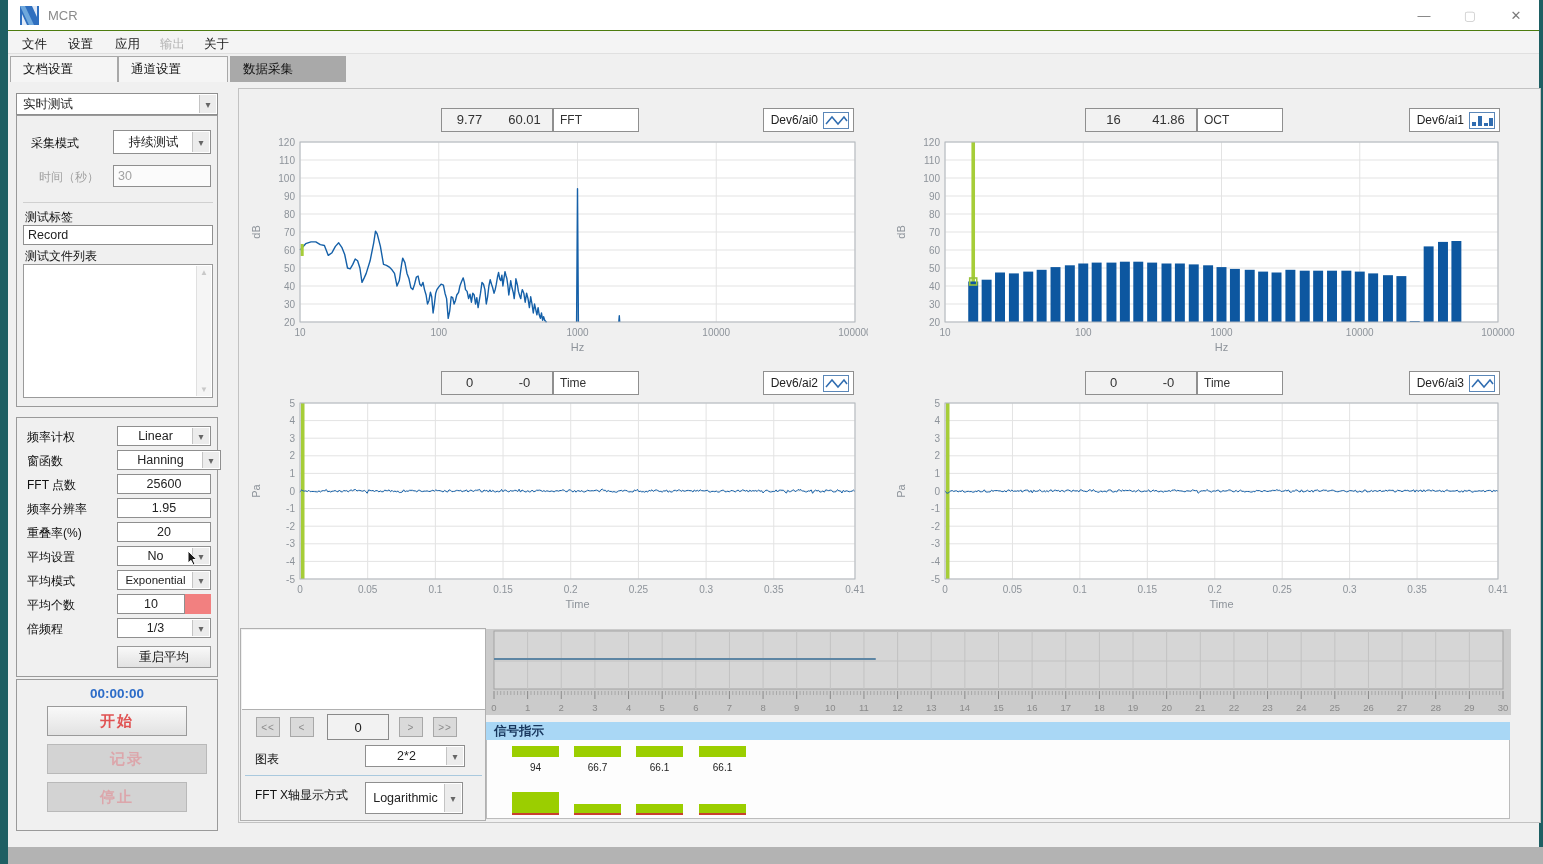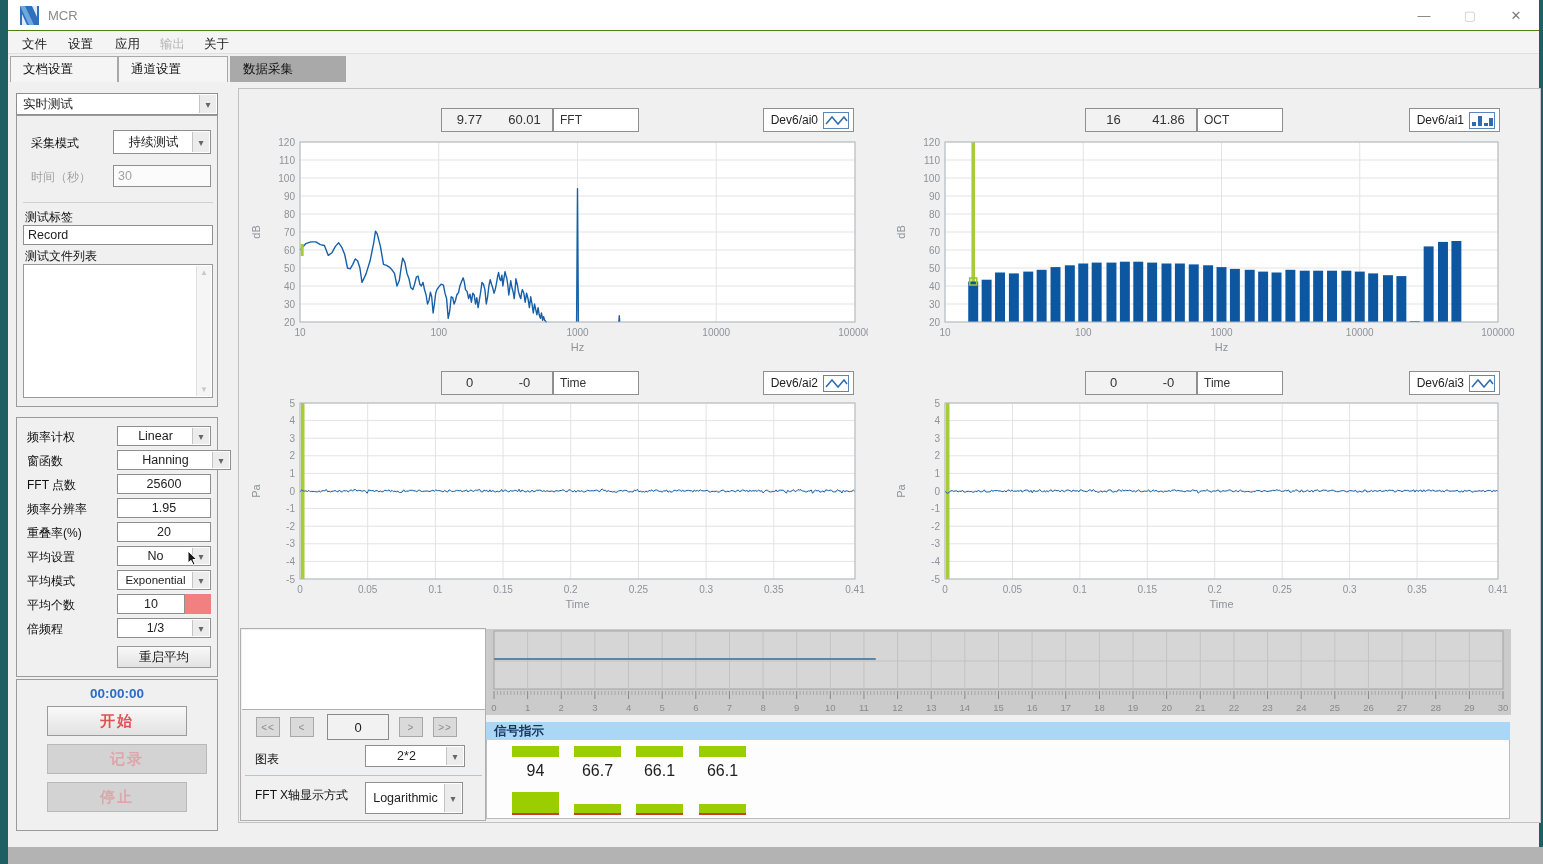--- a/index.html
+++ b/index.html
@@ -23,21 +23,21 @@
   
   .tabstrip { position:absolute; left:0; top:54px; width:100%; height:28px; background:#f0f0f0; }
   .tab { position:absolute; top:2px; height:26px; line-height:25px; font-size:12.5px; color:#111; text-align:left; padding-left:12px; background:#f5f5f5; border:1px solid #a8a8a8; border-bottom:none; }
   .tab.active { background:#a9a9a9; }
 
   
   .gbox { position:absolute; border:1px solid #9a9a9a; background:#f0f0f0; }
   .content-panel { position:absolute; left:230px; top:88px; width:1303px; height:735px; border:1px solid #c2c2c2; background:#f0f0f0; }
 
   .lbl { position:absolute; font-size:12px; color:#111; white-space:nowrap; }
-  .lbl.dim { color:#a2a2a2; }
+  .lbl.dim { color:#a2a2a2;margin-left:8px; }
 
   .sel, .inp { position:absolute; background:#ffffff; border:1px solid #8f8f8f; font-size:12.5px; color:#222; }
   .sel .selval { position:absolute; left:2px; right:19px; top:0; bottom:0; display:flex; align-items:center; justify-content:center; }
   .sel .selval.leftal { justify-content:flex-start; padding-left:4px; }
   .sel .arrowbox { position:absolute; right:1px; top:1px; bottom:1px; width:17px; background:#ececec; border-left:1px solid #c4c4c4; color:#666; font-size:10px; display:flex; align-items:center; justify-content:center; }
   .inp .inval { position:absolute; inset:0; display:flex; align-items:center; justify-content:center; }
   .inp .inval.leftal { justify-content:flex-start; padding-left:4px; }
   .inp.dim { background:#fbfbfb; color:#a2a2a2; }
 
   .btn { position:absolute; background:linear-gradient(#f9f9f9,#e2e2e2); border:1px solid #9a9a9a; font-size:12.5px; color:#111; display:flex; align-items:center; justify-content:center; }
@@ -66,21 +66,21 @@
   .navbtn { position:absolute; width:24px; height:20px; background:#dadada; border:1px solid #a8a8a8; color:#8b8b8b; font-size:10px; display:flex; align-items:center; justify-content:center; letter-spacing:1px; }
   .navnum { position:absolute; background:#f2f2f2; border:1px solid #8a8a8a; font-size:13px; color:#222; display:flex; align-items:center; justify-content:center; }
   .hdiv { position:absolute; height:1px; background:#a9c9de; }
 
   
   .signal { position:absolute; left:486px; top:722px; width:1024px; height:97px; }
   .signal-header { position:absolute; left:0; top:0; width:100%; height:18px; background:#a9d7f5; color:#17365d; font-weight:bold; font-size:12.5px; line-height:18px; padding-left:8px; }
   .signal-body { position:absolute; left:0; top:18px; width:100%; height:79px; background:#fdfdfd; border:1px solid #bcbcbc; border-top:none; }
   .meter { position:absolute; top:0; width:47px; height:100%; }
   .mbar1 { position:absolute; left:0; top:6px; width:47px; height:11px; background:#9bce00; }
-  .mval { position:absolute; left:0; top:22px; width:47px; text-align:center; font-size:16px; color:#222; }
+  .mval { position:absolute; left:0; top:22px; width:47px; text-align:center; font-size:10px; color:#222; }
   .mbar2 { position:absolute; left:0; bottom:3px; width:47px; background:#9bce00; border-bottom:2px solid #c9402e; }
 
   .cursor-arrow { position:absolute; left:179px; top:551px; z-index:50; }
 </style>
 </head>
 <body>
 
 <div id="app">
 <div id="win">
 
@@ -143,21 +143,21 @@
     </div>
 
     <div class="gbox" style="left:4px; top:329px; width:202px; height:260px;">
       <div class="prow">
         <span class="lbl" style="left:10px; top:11px;">频率计权</span>
         <div class="sel" style="left:100px; top:8px; width:94px; height:20px;">
           <span class="selval">Linear</span>
               <span class="arrowbox">▾</span>
         </div>
         <span class="lbl" style="left:10px; top:35px;">窗函数</span>
-        <div class="sel" style="left:100px; top:32px; width:114px; height:20px;">
+        <div class="sel" style="left:100px; top:32px; width:104px; height:20px;">
           <span class="selval">Hanning</span>
               <span class="arrowbox">▾</span>
         </div>
         <span class="lbl" style="left:10px; top:59px;">FFT 点数</span>
         <div class="inp" style="left:100px; top:56px; width:94px; height:20px;">
           <span class="inval">25600</span>
         </div>
         <span class="lbl" style="left:10px; top:83px;">频率分辨率</span>
         <div class="inp" style="left:100px; top:80px; width:94px; height:20px;">
           <span class="inval">1.95</span>

